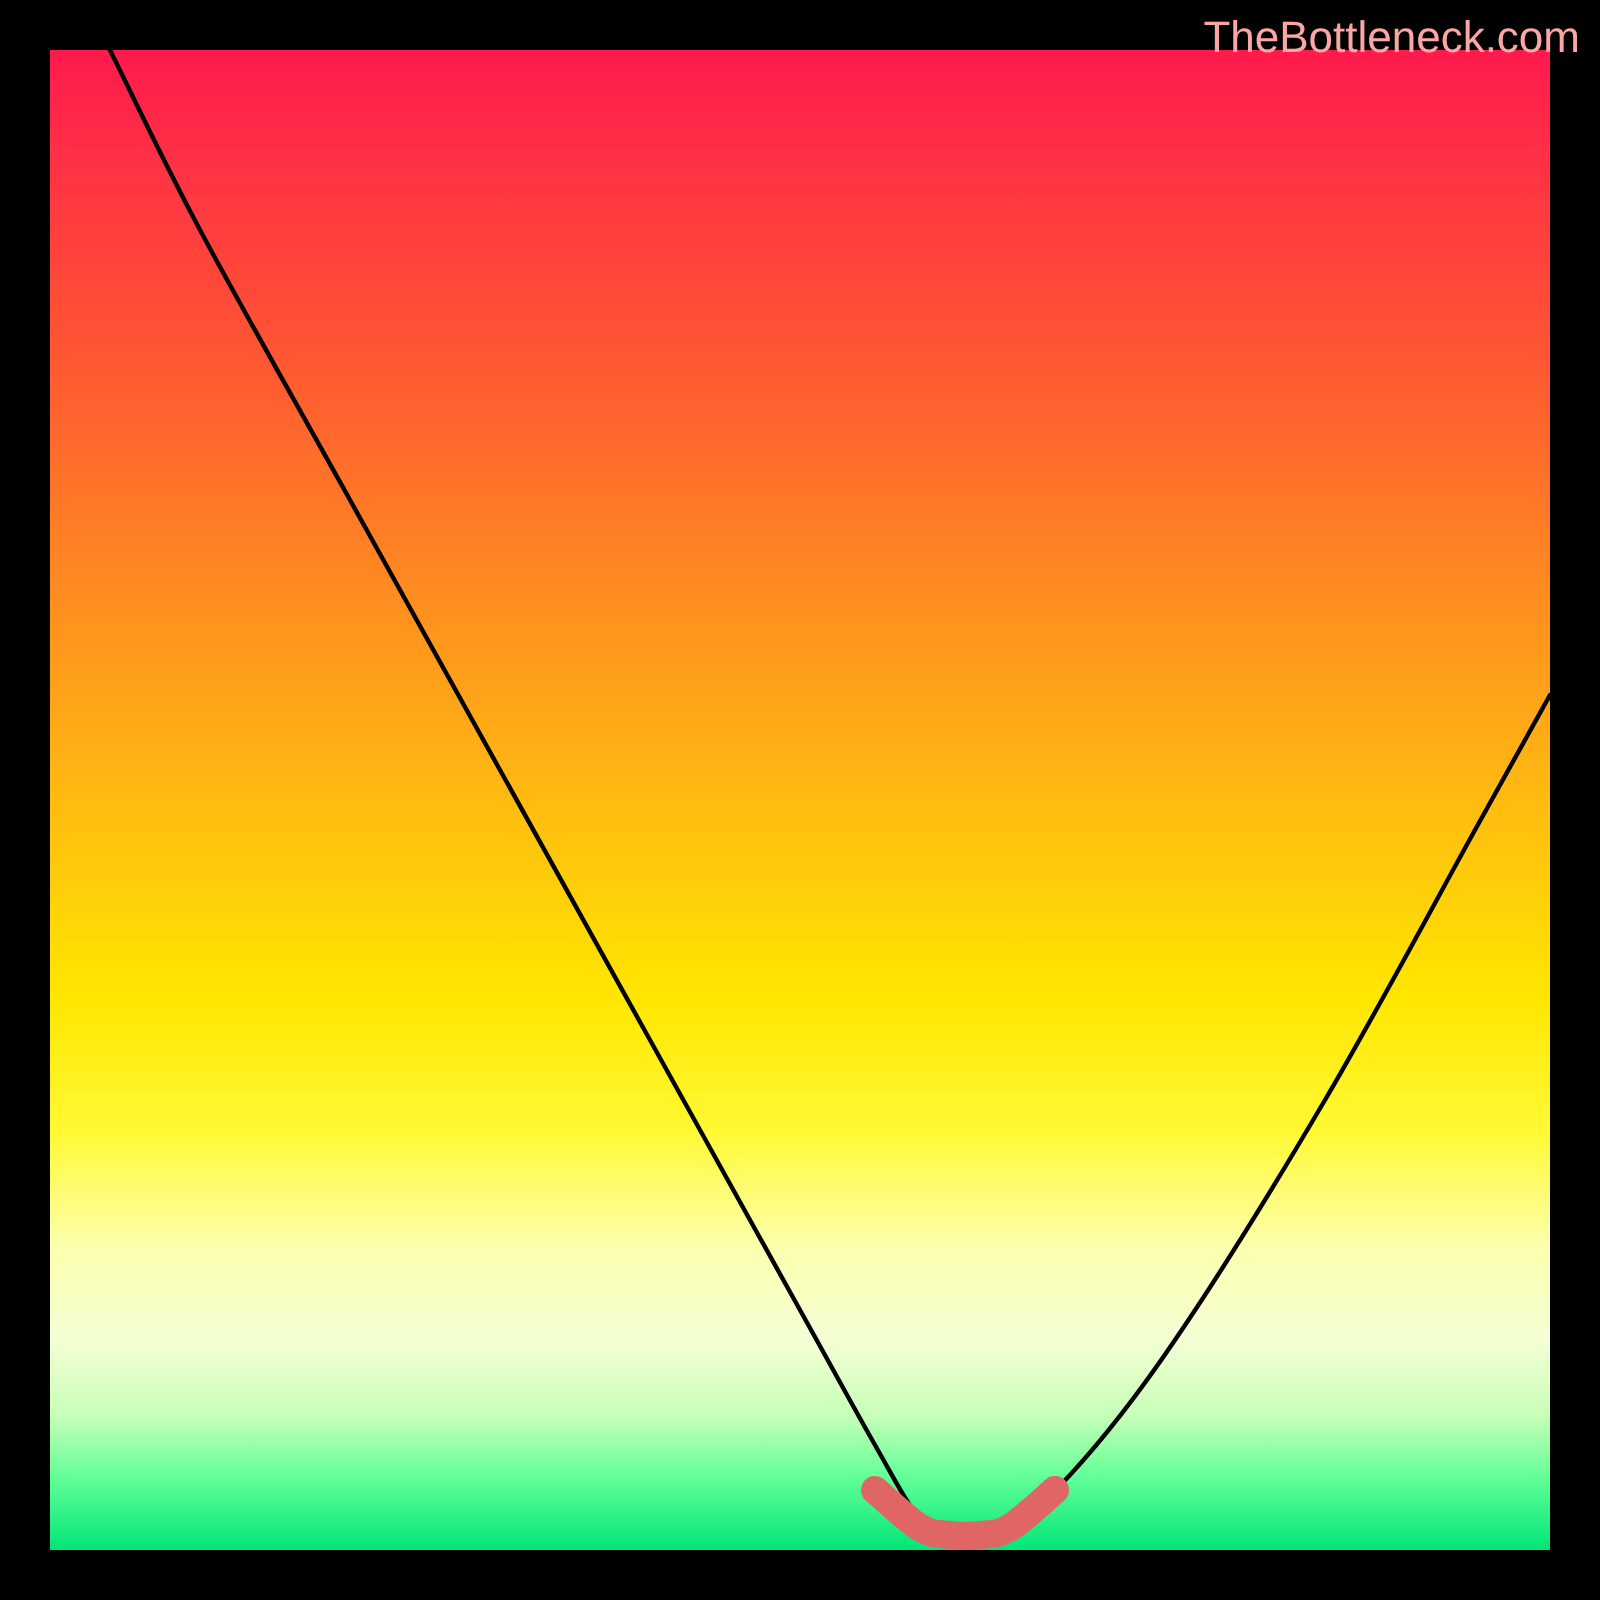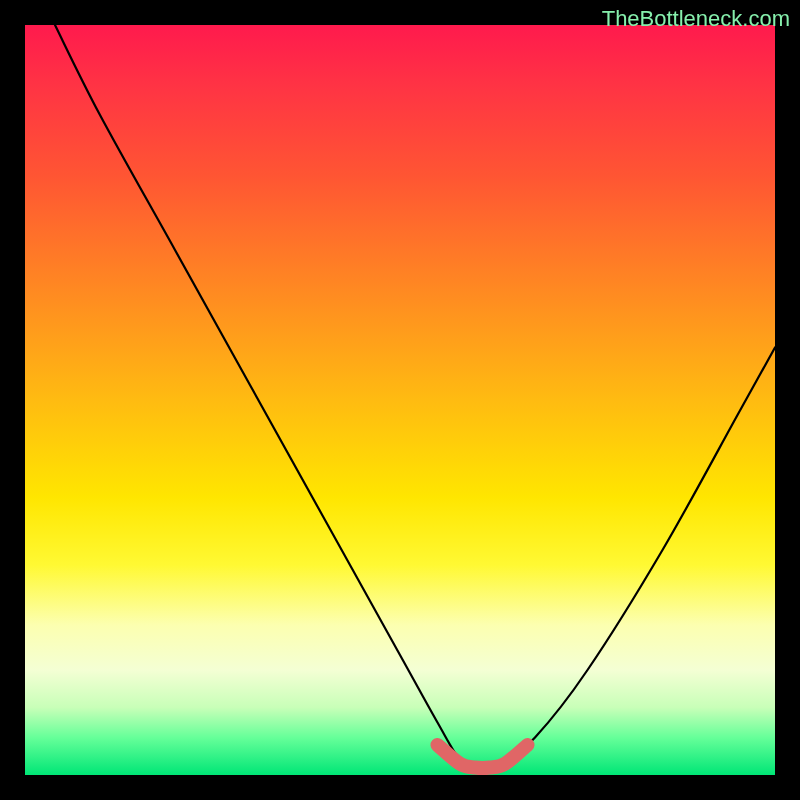--- a/index.html
+++ b/index.html
@@ -8,21 +8,21 @@
     height: 800px;
     background: #000;
     position: relative;
     overflow: hidden;
     font-family: Arial, sans-serif;
   }
   .watermark {
     position: absolute;
     top: 6px;
     right: 10px;
-    color: #86efac;
+    color: #fca5a5;
     font-size: 22px;
     font-weight: 500;
     z-index: 10;
   }
   .plot-area {
     position: absolute;
     left: 25px;
     top: 25px;
     width: 750px;
     height: 750px;

